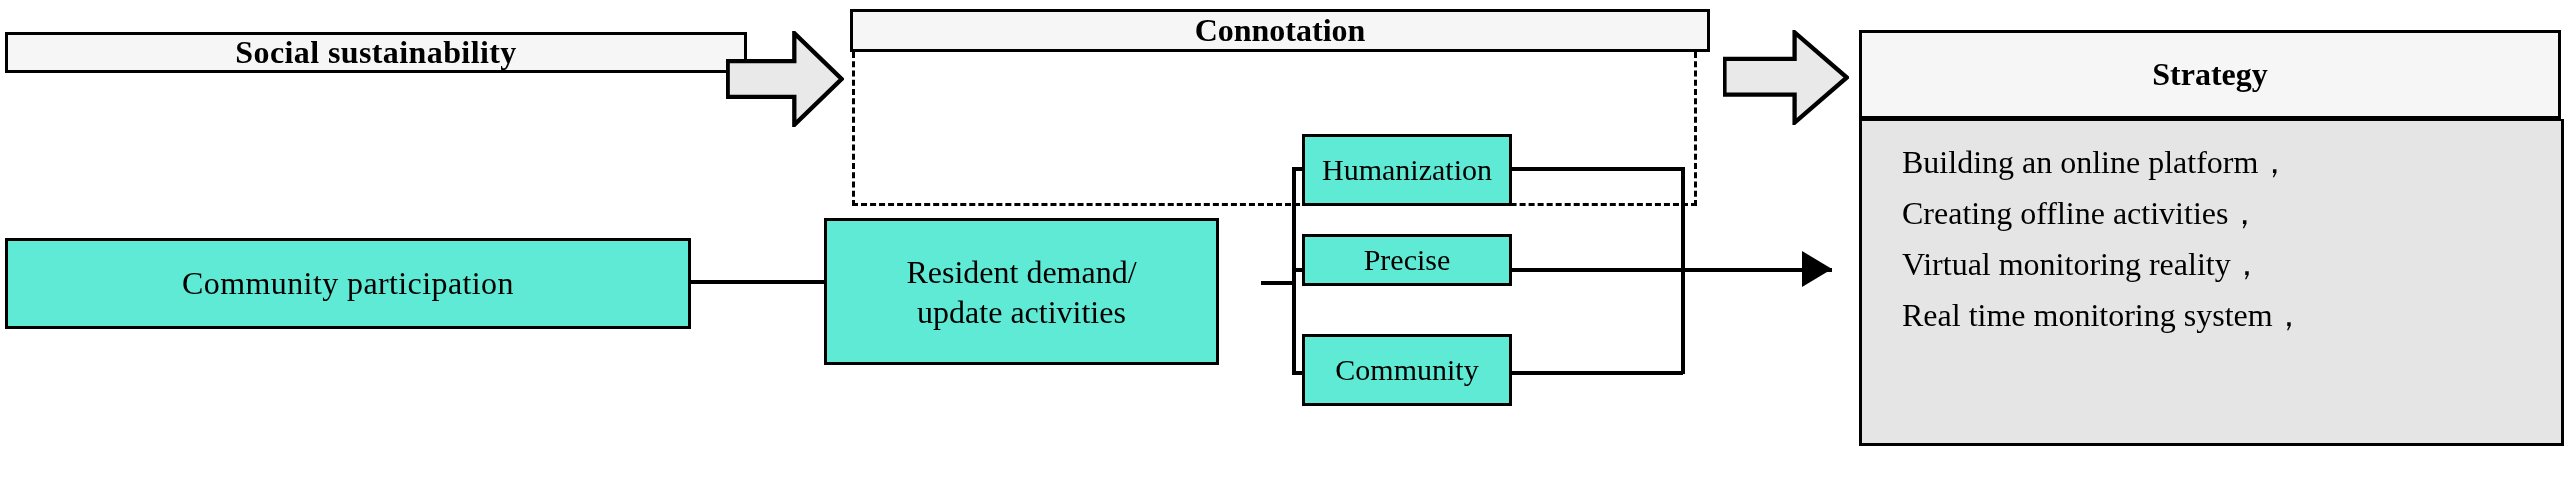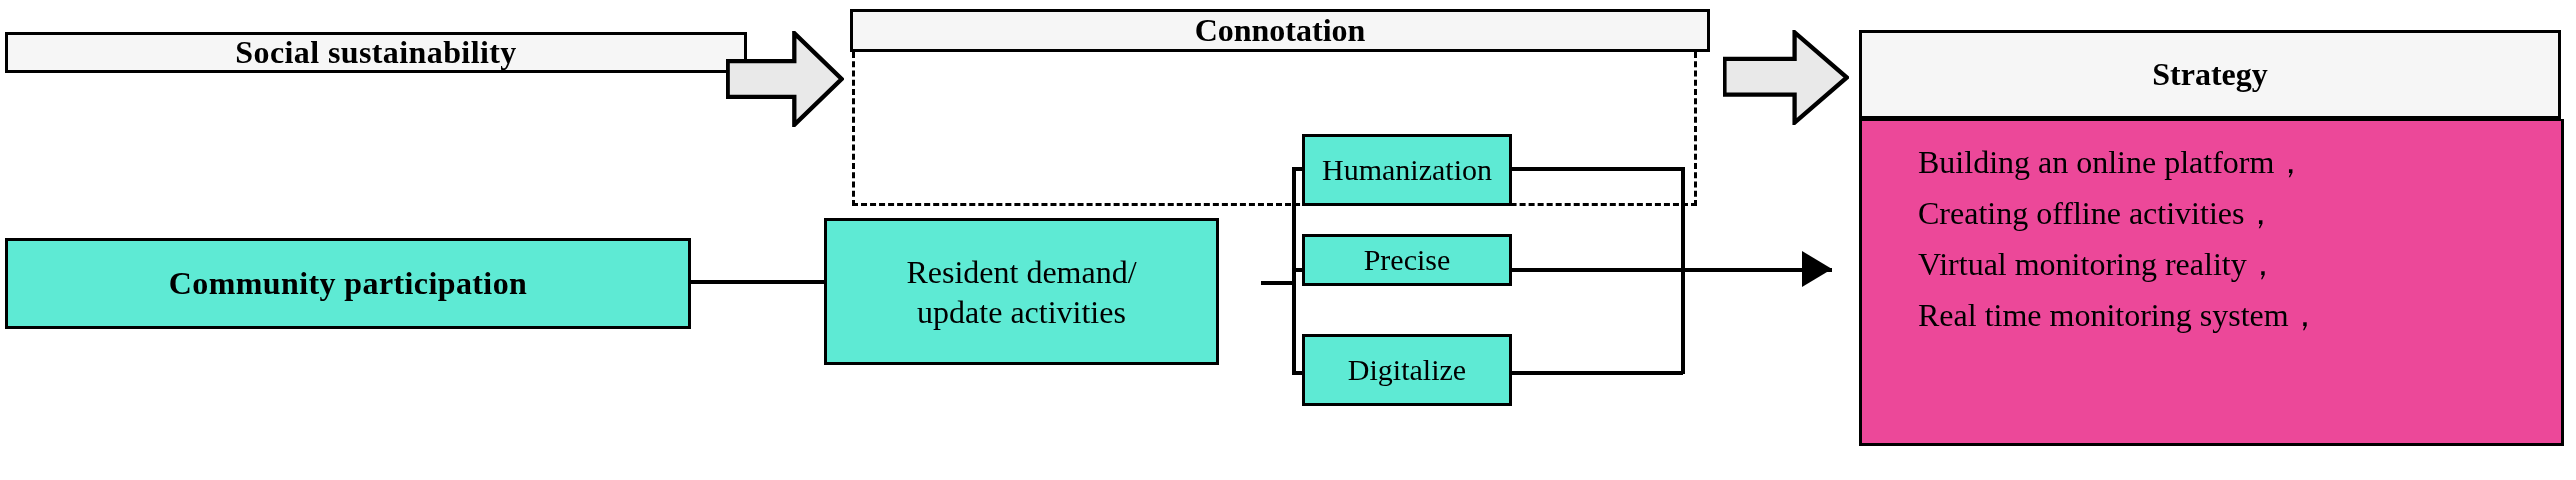--- a/index.html
+++ b/index.html
@@ -15,21 +15,21 @@
 
   
   #social-box{left:5px;  top:32px;  width:742px; height:41px;  font-size:32px; letter-spacing:0.4px;}
   #community-box{left:5px; top:238px; width:686px; height:91px; font-size:32px; letter-spacing:0.4px;}
 
   #connotation-box{left:850px; top:9.3px; width:860px; height:43px; font-size:32px;}
   #strategy-box{left:1859px; top:30px; width:702px; height:89px; font-size:32px;}
 
   #strategy-body{position:absolute;left:1859px;top:119px;width:705px;height:327px;
                  box-sizing:border-box;border:3.6px solid #000;border-top-width:2.9px;
-                 background:#ec4899;padding:16px 0 0 56px;}
+                 background:#e5e5e5;padding:16px 0 0 40px;}
   .strategy-line{font-size:32px;line-height:51px;white-space:nowrap;}
 
   
   #dashed-area{position:absolute;left:852px;top:52px;width:845px;height:154px;
                box-sizing:border-box;border:3.6px dashed #000;border-top:none;}
 
   
   #resident-box{left:824px; top:218px; width:395px; height:147px;
                 font-size:32px; line-height:40px; flex-direction:column;}
 
@@ -71,21 +71,21 @@
   #arrow1{left:726px; top:31px; width:118px; height:96px;}
   #arrow2{left:1723px; top:30px; width:126px; height:95px;}
 </style>
 </head>
 <body>
 
 <div class="stage">
 
   <div class="box hdr" id="social-box">Social sustainability</div>
 
-  <div class="box" id="community-box" style="font-weight:bold;text-align:center;">Community participation</div>
+  <div class="box" id="community-box" style="font-weight:normal;text-align:center;">Community participation</div>
 
   <svg class="blockarrow" id="arrow1" viewBox="0 0 164 134">
     <polygon points="2,42 95,42 95,3 161,67 95,131 95,92 2,92" fill="#e9e9e9" stroke="#000" stroke-width="6" stroke-linejoin="miter"></polygon>
   </svg>
 
   <div class="ln h" id="cp-line"></div>
   <div class="arrowhead" id="cp-head"></div>
 
   <div class="box hdr" id="connotation-box">Connotation</div>
 
@@ -97,21 +97,21 @@
   </div>
 
   <div class="ln" id="lb-stem"></div>
   <div class="ln" id="lb-vert"></div>
   <div class="ln" id="lb-top"></div>
   <div class="ln" id="lb-mid"></div>
   <div class="ln" id="lb-bot"></div>
 
   <div class="box" id="humanization-box">Humanization</div>
   <div class="box" id="precise-box">Precise</div>
-  <div class="box" id="digitalize-box">Digitalize</div>
+  <div class="box" id="digitalize-box">Community</div>
 
   <div class="ln" id="rb-top"></div>
   <div class="ln" id="rb-mid"></div>
   <div class="ln" id="rb-bot"></div>
   <div class="ln" id="rb-vert"></div>
   <div class="ln" id="rb-out"></div>
   <div class="arrowhead" id="str-head"></div>
 
   <svg class="blockarrow" id="arrow2" viewBox="0 0 176 132">
     <polygon points="2,40 100,40 100,3 173,66 100,129 100,90 2,90" fill="#e9e9e9" stroke="#000" stroke-width="6" stroke-linejoin="miter"></polygon>

